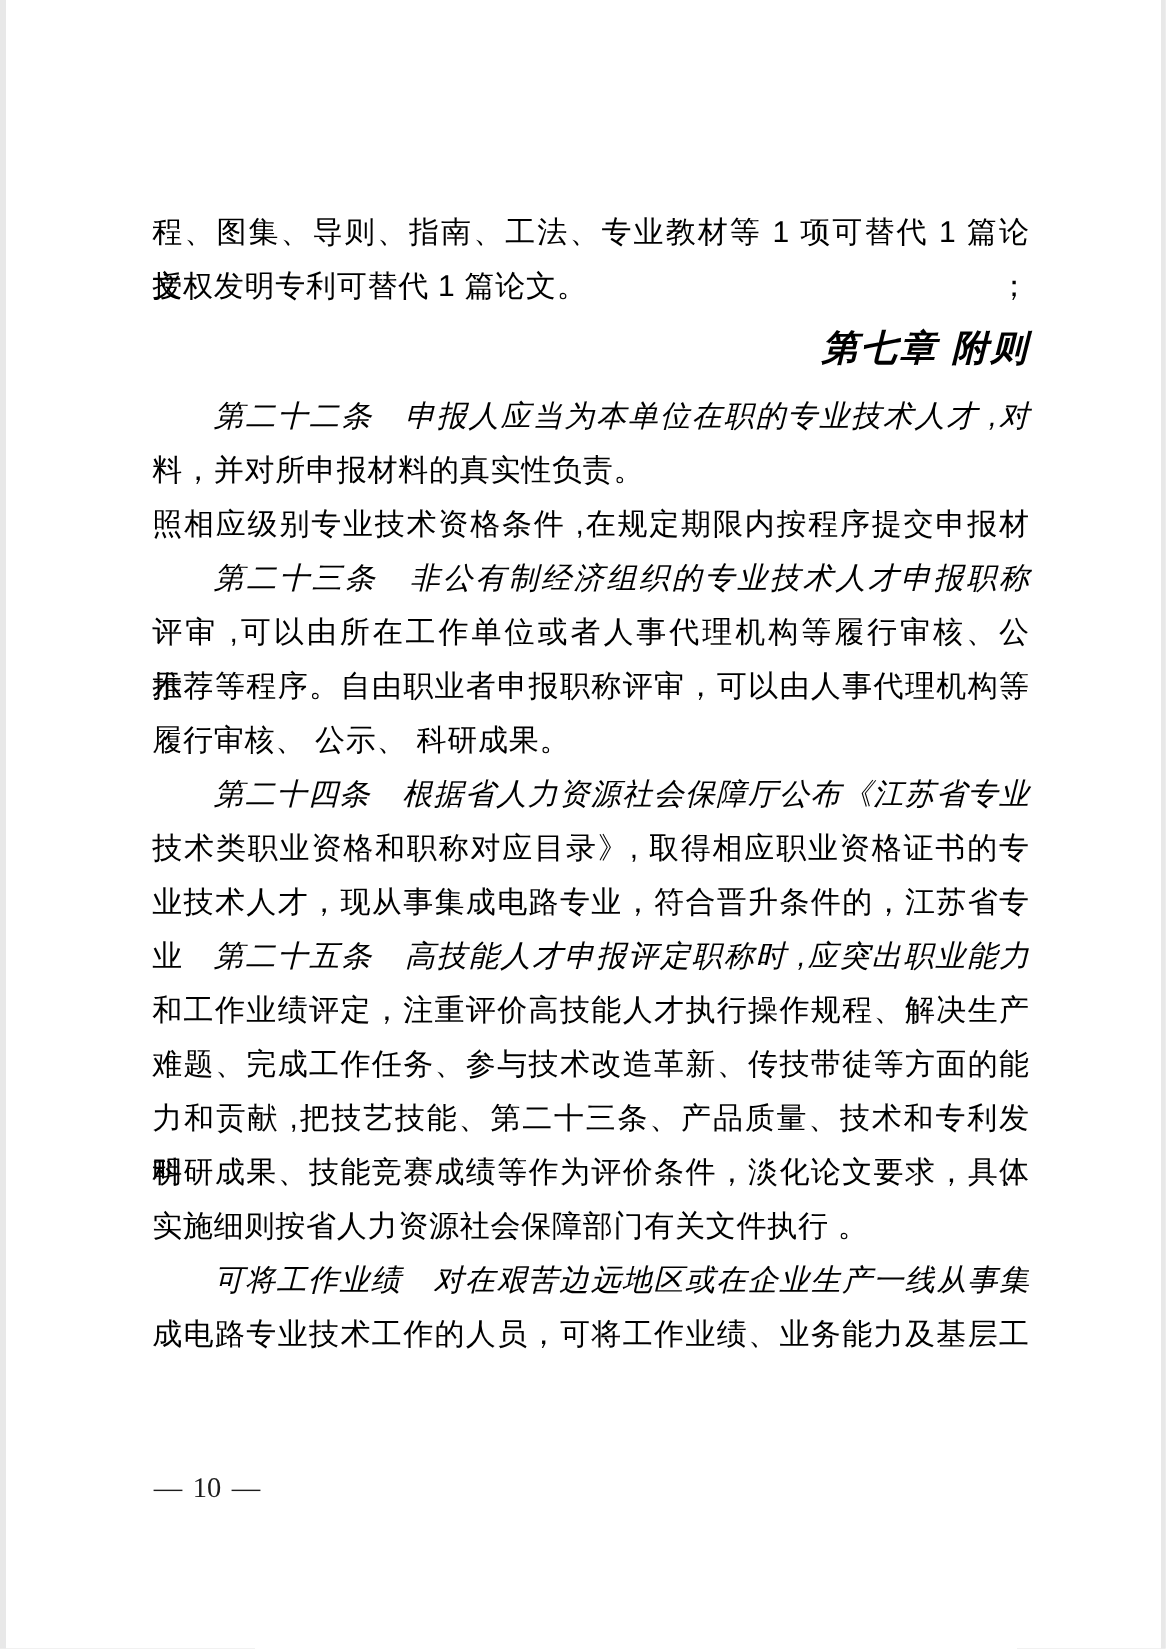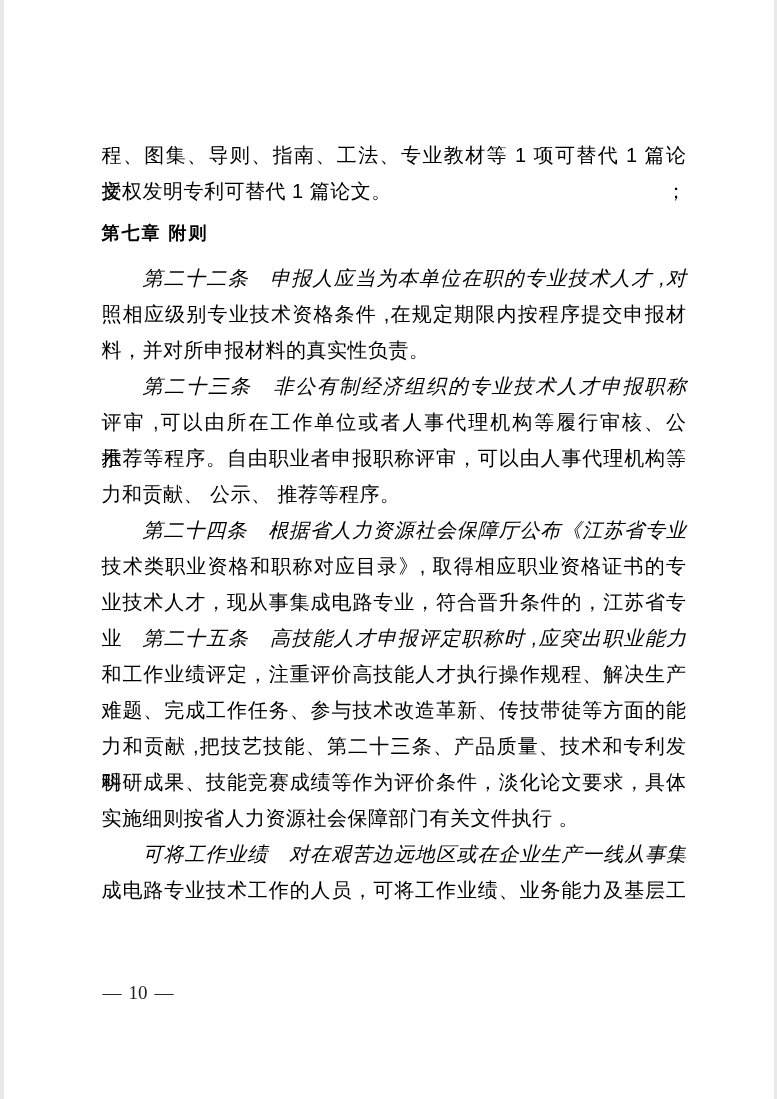--- a/index.html
+++ b/index.html
@@ -28,24 +28,25 @@
   .j {
     text-align: justify;
     text-align-last: justify;
     text-justify: inter-character;
   }
   .ind { text-indent: 41px; font-style: italic; }
   .chapter {
     height: 40px;
     line-height: 40px;
     margin: 4px 0 7px 0;
-    text-align: left;
+    text-align: right;
     font-weight: 700;
-    font-size: 18px;
+    font-size: 24px;
     letter-spacing: 2px;
+    font-style: italic;
   }
   .page-footer {
     position: absolute;
     left: 99px;
     top: 982px;
     display: flex;
     align-items: center;
     gap: 7px;
     font-family: "Liberation Serif", serif;
     font-size: 19px;
@@ -58,27 +59,27 @@
 <div class="page">
 
   <main class="text-col">
 
     <div class="ln j">程、图集、导则、指南、工法、专业教材等 1 项可替代 1 篇论文；</div>
     <div class="ln">授权发明专利可替代 1 篇论文。</div>
 
     <div class="chapter">第七章 附则</div>
 
     <div class="ln j ind">第二十二条　申报人应当为本单位在职的专业技术人才 ,对</div>
+    <div class="ln">料，并对所申报材料的真实性负责。</div>
     <div class="ln j">照相应级别专业技术资格条件 ,在规定期限内按程序提交申报材</div>
-    <div class="ln">料，并对所申报材料的真实性负责。</div>
 
     <div class="ln j ind">第二十三条　非公有制经济组织的专业技术人才申报职称</div>
     <div class="ln j">评审 ,可以由所在工作单位或者人事代理机构等履行审核、公示、</div>
     <div class="ln j">推荐等程序。自由职业者申报职称评审，可以由人事代理机构等</div>
-    <div class="ln">力和贡献、 公示、 推荐等程序。</div>
+    <div class="ln">履行审核、 公示、 科研成果。</div>
 
     <div class="ln j ind">第二十四条　根据省人力资源社会保障厅公布《江苏省专业</div>
     <div class="ln j">技术类职业资格和职称对应目录》, 取得相应职业资格证书的专</div>
     <div class="ln j">业技术人才，现从事集成电路专业，符合晋升条件的，江苏省专业</div>
 
     <div class="ln j ind">第二十五条　高技能人才申报评定职称时 ,应突出职业能力</div>
     <div class="ln j">和工作业绩评定，注重评价高技能人才执行操作规程、解决生产</div>
     <div class="ln j">难题、完成工作任务、参与技术改造革新、传技带徒等方面的能</div>
     <div class="ln j">力和贡献 ,把技艺技能、第二十三条、产品质量、技术和专利发明、</div>
     <div class="ln j">科研成果、技能竞赛成绩等作为评价条件，淡化论文要求，具体</div>

